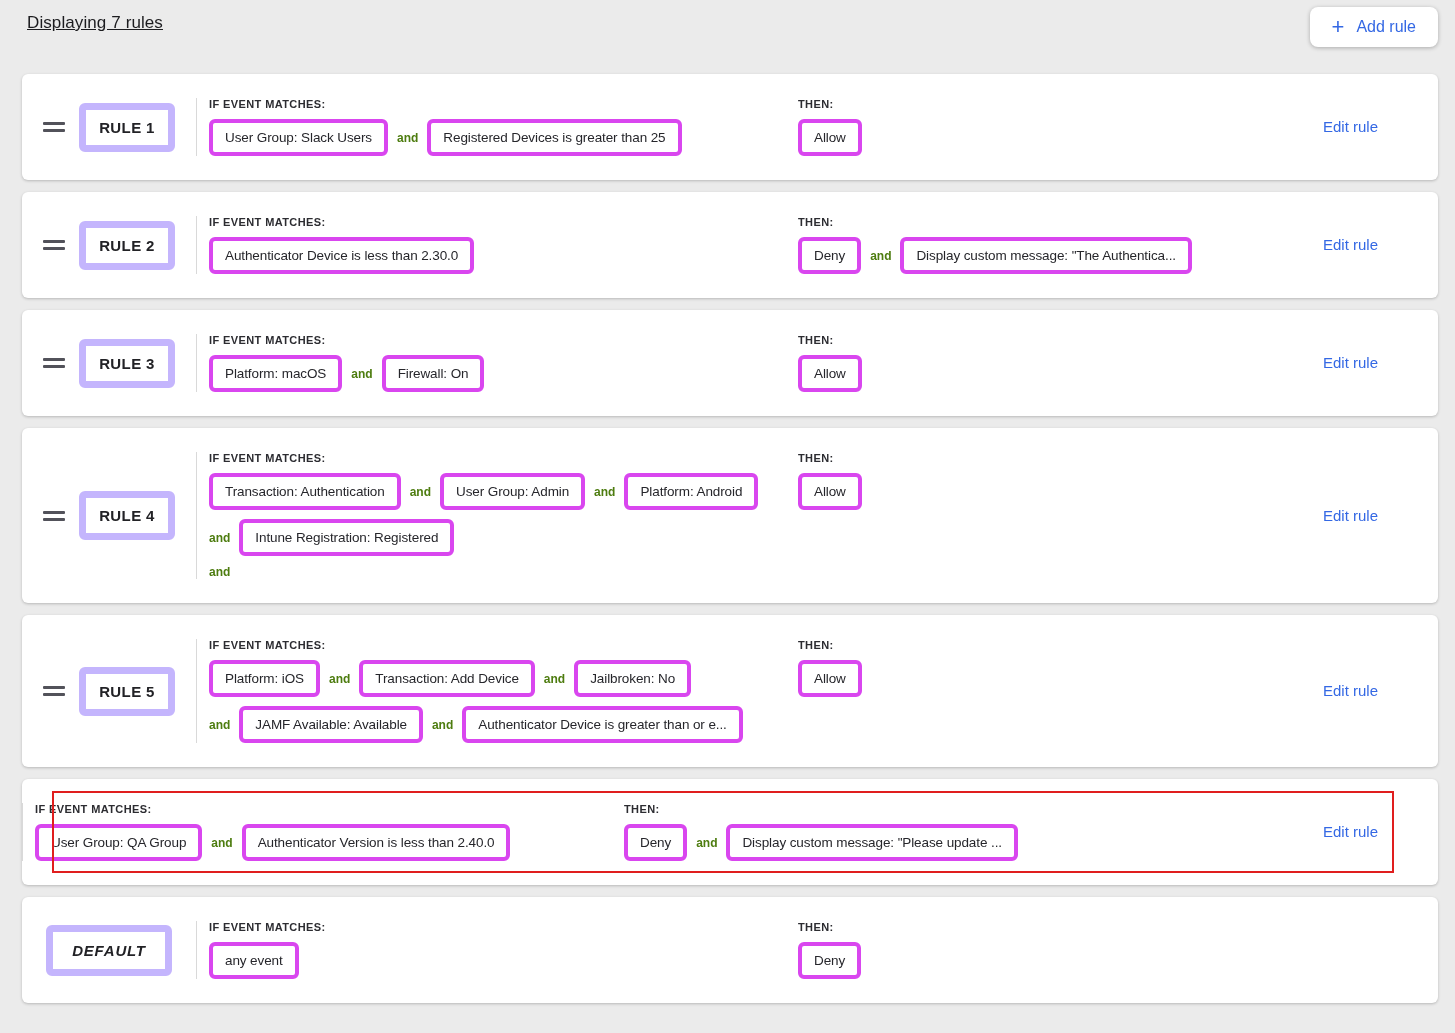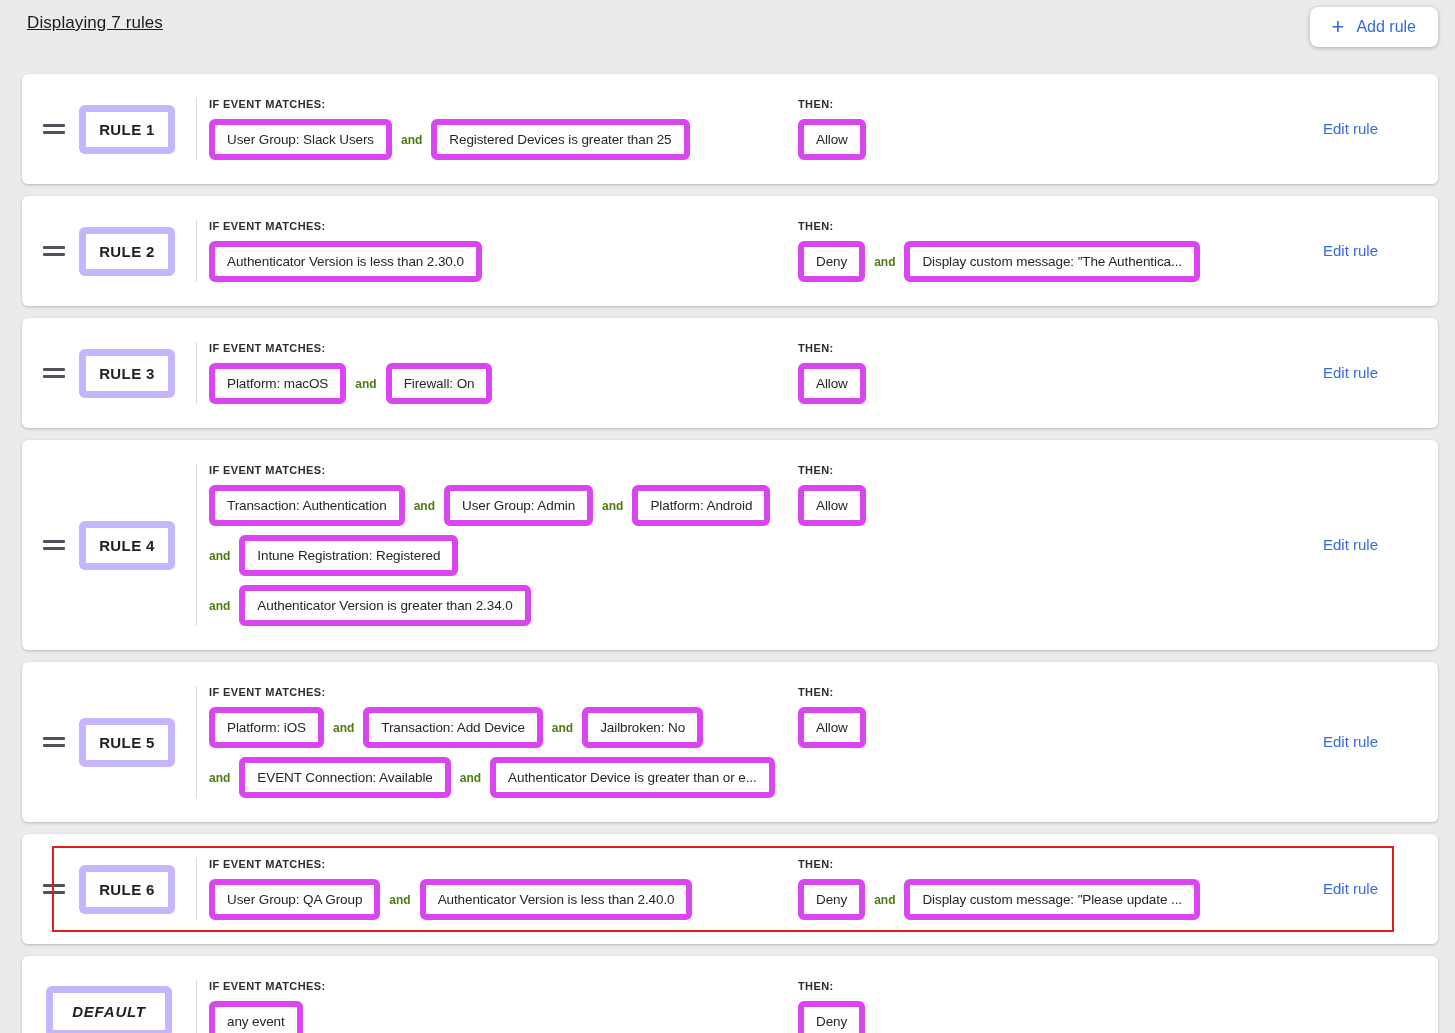--- a/index.html
+++ b/index.html
@@ -54,21 +54,21 @@
   .cond-col{flex:0 0 601px;padding-left:12px;align-self:stretch;}
   .then-col{flex:1;align-self:stretch;}
   .edit-col{flex:0 0 120px;margin-right:60px;text-align:right;}
   .edit-link{color:var(--accent);font-size:15px;text-decoration:none;cursor:pointer;white-space:nowrap;}
   .sec-label{
     font-size:11px;font-weight:700;letter-spacing:.4px;
     color:#2c2c31;margin-bottom:2px;
   }
   .chip-row{display:flex;align-items:center;gap:9px;margin-top:9px;}
   .chip{
-    border:6px solid #d946ef;border-radius:6px;background:#fff;
+    border:4px solid #d946ef;border-radius:6px;background:#fff;
     padding:7px 12px;font-size:13.5px;color:#26262b;
     white-space:nowrap;letter-spacing:-.1px;
   }
   .and{font-size:12px;font-weight:700;color:#4d7c0f;}
 </style>
 </head>
 <body>
 
 <div class="wrap">
   <div class="topbar">
@@ -112,21 +112,21 @@
             <div class="handle">
               <span></span>
               <span></span>
             </div>
             <span class="name-chip">RULE 2</span>
           </div>
           <div class="vdivider"></div>
           <div class="cond-col">
             <div class="sec-label">IF EVENT MATCHES:</div>
             <div class="chip-row">
-              <span class="chip">Authenticator Version is less than 2.30.0</span>
+              <span class="chip">Authenticator Device is less than 2.30.0</span>
             </div>
           </div>
           <div class="then-col">
             <div class="sec-label">THEN:</div>
             <div class="chip-row">
               <span class="chip">Deny</span>
               <span class="and">and</span>
               <span class="chip">Display custom message: "The Authentica...</span>
             </div>
           </div>
@@ -178,21 +178,20 @@
               <span class="chip">User Group: Admin</span>
               <span class="and">and</span>
               <span class="chip">Platform: Android</span>
             </div>
             <div class="chip-row">
               <span class="and">and</span>
               <span class="chip">Intune Registration: Registered</span>
             </div>
             <div class="chip-row">
               <span class="and">and</span>
-              <span class="chip">Authenticator Version is greater than 2.34.0</span>
             </div>
           </div>
           <div class="then-col">
             <div class="sec-label">THEN:</div>
             <div class="chip-row">
               <span class="chip">Allow</span>
             </div>
           </div>
           <div class="edit-col"><a class="edit-link">Edit rule</a></div>
         </div>
@@ -211,43 +210,36 @@
             <div class="sec-label">IF EVENT MATCHES:</div>
             <div class="chip-row">
               <span class="chip">Platform: iOS</span>
               <span class="and">and</span>
               <span class="chip">Transaction: Add Device</span>
               <span class="and">and</span>
               <span class="chip">Jailbroken: No</span>
             </div>
             <div class="chip-row">
               <span class="and">and</span>
-              <span class="chip">EVENT Connection: Available</span>
+              <span class="chip">JAMF Available: Available</span>
               <span class="and">and</span>
               <span class="chip">Authenticator Device is greater than or e...</span>
             </div>
           </div>
           <div class="then-col">
             <div class="sec-label">THEN:</div>
             <div class="chip-row">
               <span class="chip">Allow</span>
             </div>
           </div>
           <div class="edit-col"><a class="edit-link">Edit rule</a></div>
         </div>
       </div>
       <div class="card">
         <div class="row highlighted">
-          <div class="left-col">
-            <div class="handle">
-              <span></span>
-              <span></span>
-            </div>
-            <span class="name-chip">RULE 6</span>
-          </div>
           <div class="vdivider"></div>
           <div class="cond-col">
             <div class="sec-label">IF EVENT MATCHES:</div>
             <div class="chip-row">
               <span class="chip">User Group: QA Group</span>
               <span class="and">and</span>
               <span class="chip">Authenticator Version is less than 2.40.0</span>
             </div>
           </div>
           <div class="then-col">

